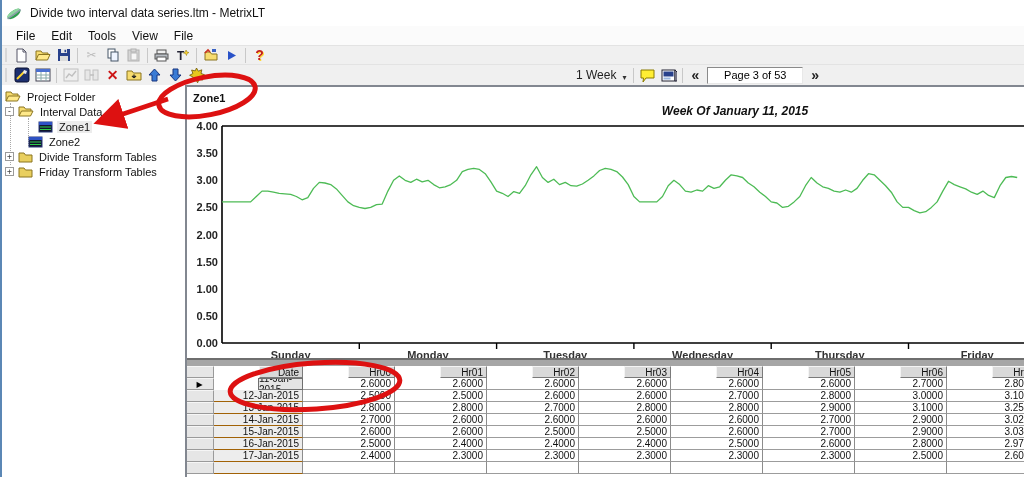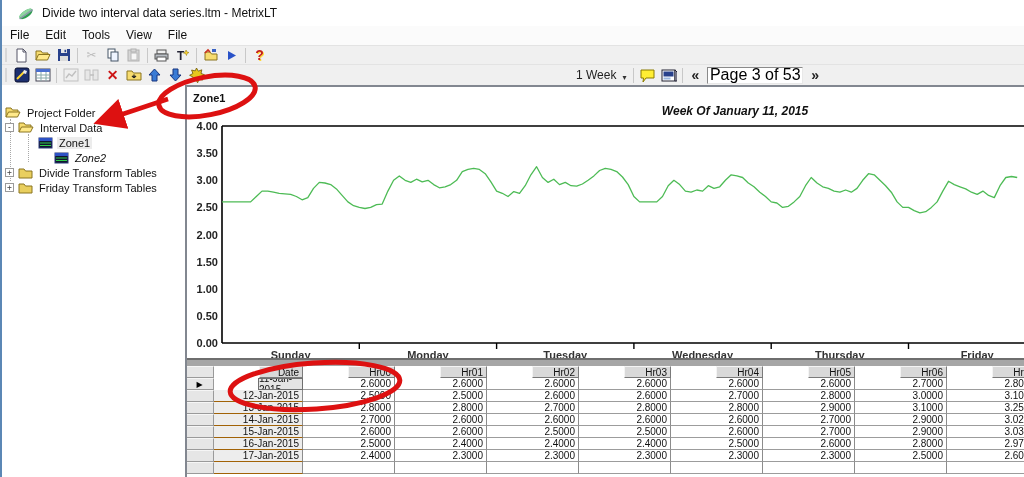--- a/index.html
+++ b/index.html
@@ -5,49 +5,49 @@
   * { margin:0; padding:0; box-sizing:border-box; }
   html,body { width:1024px; height:477px; overflow:hidden; }
   body {
     font-family:"Liberation Sans", sans-serif;
     font-size:11px; color:#000; background:#fff;
     position:relative;
   }
   #window { position:absolute; inset:0; background:#fff; border-left:2px solid #5b87b5; }
 
   
-  #titlebar { height:26px; display:flex; align-items:center; padding-left:16px; background:#fff; }
+  #titlebar { height:26px; display:flex; align-items:center; padding-left:4px; background:#fff; }
   #titlebar .app-icon { width:17px; height:17px; margin-right:7px; }
   #titlebar .title-text { font-size:12px; color:#111; }
 
   
-  #menubar { height:19px; display:flex; background:#fbfbfb; }
+  #menubar { height:19px; display:flex; align-items:center; background:#fbfbfb; padding-left:6px; }
   .menu-item { padding:2px 8px; font-size:12px; color:#111; }
 
   
   .toolbar { display:flex; align-items:center; background:#f0f0f0; border-top:1px solid #e3e3e3; }
   #toolbar1 { height:19px; padding-left:2px; }
   #toolbar2 { height:21px; padding-left:2px; }
   .tb-grip { width:3px; height:14px; border-left:2px solid #d8d8d8; margin:0 3px 0 1px; }
   .tb-btn { width:21px; height:18px; display:flex; align-items:center; justify-content:center; }
   .tb-sep { width:1px; height:15px; background:#c8c8c8; margin:0 3px; }
   .glyph { font-size:12px; line-height:1; }
   .disabled { filter:grayscale(1); opacity:.45; }
   #interval-dropdown { display:flex; align-items:flex-end; margin-left:365px; padding:1px 4px; font-size:12px; color:#222; }
   #interval-dropdown .dd-arrow { font-size:8px; margin-left:6px; color:#333; }
   .nav-chevron { font-size:14px; font-weight:bold; color:#222; padding:0 5px; }
   #page-box { width:96px; height:17px; background:#fff; border:1px solid #8a8a8a;
     border-right-color:#e8e8e8; border-bottom-color:#e8e8e8; display:flex; align-items:center;
-    justify-content:center; font-size:16px; margin:0 3px; }
+    justify-content:center; font-size:11px; margin:0 3px; }
 
   
   #content { position:absolute; top:85px; left:0; right:0; bottom:0; display:flex; }
 
   
-  #tree-panel { width:183px; background:#fff; position:relative; padding-top:4px; flex:none;margin-top:16px; }
+  #tree-panel { width:183px; background:#fff; position:relative; padding-top:4px; flex:none; }
   .tree-row { display:flex; align-items:center; height:15px; position:relative; white-space:nowrap; }
   .tree-label { margin-left:4px; font-size:11px; color:#111; padding:0 2px; }
   .tree-label.hl { background:#ececec; }
   .expander { width:9px; height:9px; border:1px solid #9a9a9a; background:#fff; font-size:8px;
     line-height:7px; text-align:center; color:#444; margin-right:4px; flex:none; font-family:"DejaVu Sans Mono",monospace;}
   .tree-line { position:absolute; border-left:1px dotted #a8a8a8; width:0; }
 
   
   #main-panel { flex:1; position:relative; border-top:2px solid #828790; border-left:2px solid #828790;
     background:#fff; overflow:hidden; }
@@ -269,21 +269,21 @@
 
       <div class="tree-row" style="padding-left:36px;">
         <svg width="15" height="12" viewBox="0 0 15 12">
             <rect x="1" y="1" width="13" height="10" fill="#10142e" stroke="#2a3a7a"></rect>
             <rect x="1" y="1" width="13" height="3" fill="#2e52c4"></rect>
             <path d="M2 6h11M2 8.5h11" stroke="#2ecc4a" stroke-width="1"></path>
           </svg>
         <span class="tree-label hl">Zone1</span>
       </div>
 
-      <div class="tree-row" style="padding-left:52px;font-style:italic;">
+      <div class="tree-row" style="padding-left:26px;">
         <svg width="15" height="12" viewBox="0 0 15 12">
             <rect x="1" y="1" width="13" height="10" fill="#10142e" stroke="#2a3a7a"></rect>
             <rect x="1" y="1" width="13" height="3" fill="#2e52c4"></rect>
             <path d="M2 6h11M2 8.5h11" stroke="#2ecc4a" stroke-width="1"></path>
           </svg>
         <span class="tree-label">Zone2</span>
       </div>
 
       <div class="tree-row" style="padding-left:3px;">
         <span class="expander">+</span>

